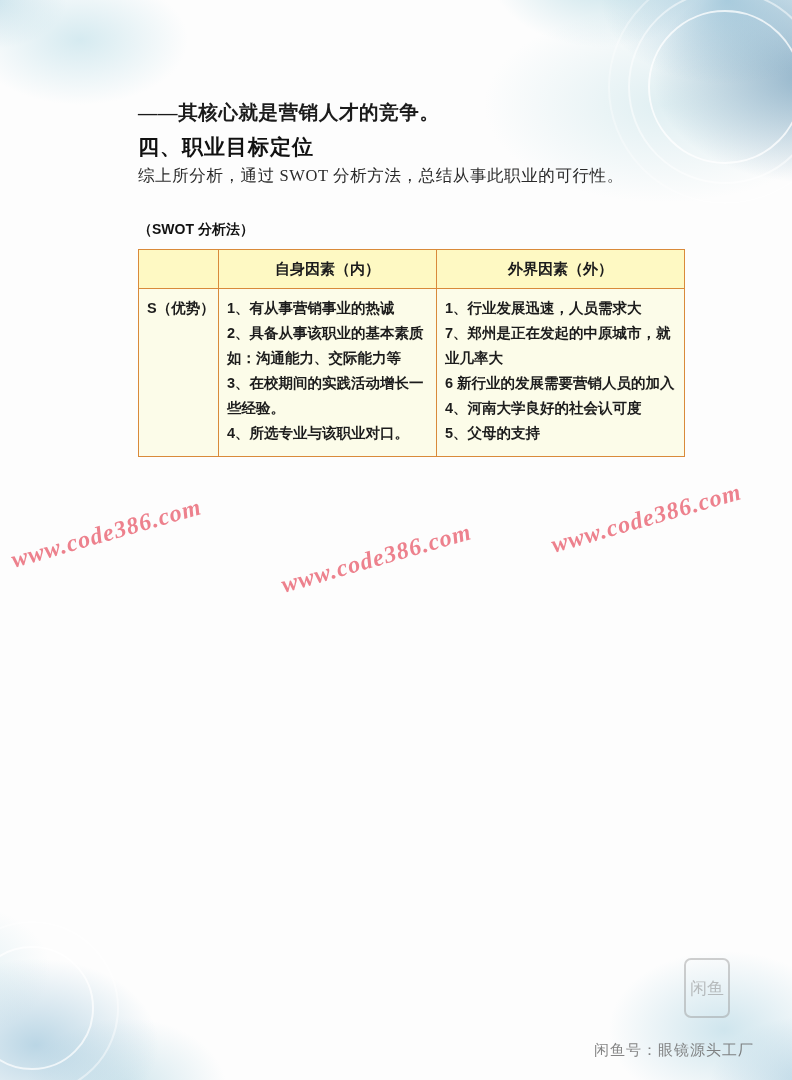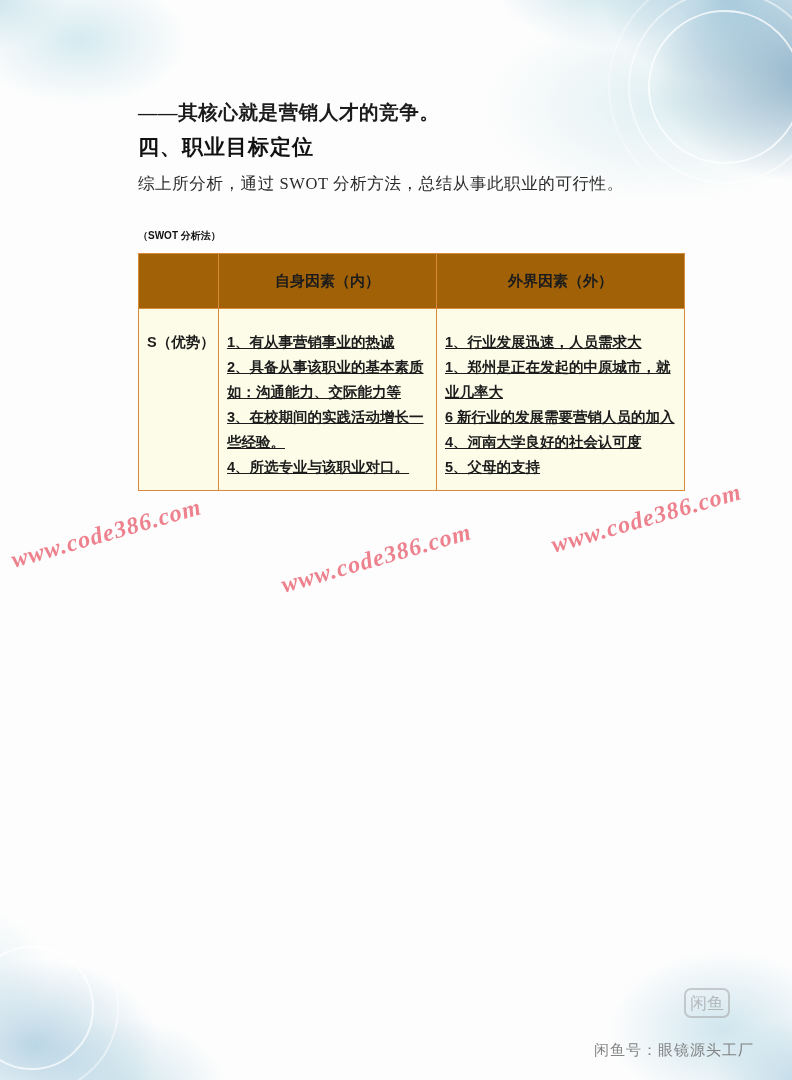--- a/index.html
+++ b/index.html
@@ -133,71 +133,70 @@
 
   .subheading {
     margin-top: 26px;
     font-size: 19px;
     font-weight: 700;
     color: #111;
     font-family: "Liberation Sans", "DejaVu Sans", sans-serif;
   }
 
   .small-para {
-    margin-top: 8px;
+    margin-top: 0;
     font-size: 16.5px;
     line-height: 30px;
     color: #2a2a2a;
     font-weight: 500;
   }
 
   .table-caption {
     margin-top: 30px;
-    font-size: 10px;
+    font-size: 14px;
     font-weight: 700;
     color: #111;
     font-family: "Liberation Sans", "DejaVu Sans", sans-serif;
   }
 
   
   .swot-table {
     margin-top: 10px;
     width: 546px;
     border-collapse: collapse;
     table-layout: fixed;
     background: #fcfce9;
   }
   .swot-table td, .swot-table th {
     border: 1.6px solid #d98a3a;
     vertical-align: top;
-    padding: 21px 8px 10px 8px;
+    padding: 7px 8px 10px 8px;
     font-size: 14.5px;
     line-height: 25px;
     color: #1c1c1c;
     font-family: "Liberation Sans", "DejaVu Sans", sans-serif;
     font-weight: 600;
     text-align: left;
   }
   .swot-table thead th {
-    background: #a16207;
+    background: #fef9c3;
     text-align: center;
     height: 26px;
-    padding: 14px 8px;
+    padding: 6px 8px;
     font-size: 15px;
   }
   .swot-table col.c1 { width: 80px; }
   .swot-table col.c2 { width: 218px; }
   .swot-table col.c3 { width: 248px; }
   .row-label {
     font-weight: 700;
     white-space: nowrap;
   }
   .cell-lines div {
     white-space: pre-wrap;
-    text-decoration: underline;
   }
 
   
   .wm {
     position: absolute;
     color: rgba(225, 40, 60, 0.58);
     font-family: "Liberation Serif", "DejaVu Serif", serif;
     font-size: 24px;
     font-style: italic;
     letter-spacing: 1px;
@@ -209,21 +208,21 @@
   .wm1 { left: 8px;   top: 520px; }
   .wm2 { left: 278px; top: 545px; }
   .wm3 { left: 548px; top: 505px; }
 
   
   .xianyu-logo {
     position: absolute;
     right: 62px;
     bottom: 62px;
     width: 46px;
-    height: 30px;
+    height: 60px;
     border: 2.5px solid rgba(150,150,150,0.45);
     border-radius: 7px;
     box-sizing: border-box;
     display: flex;
     align-items: center;
     justify-content: center;
     color: rgba(140,140,140,0.55);
     font-size: 17px;
     font-family: "Liberation Sans", "DejaVu Sans", sans-serif;
   }
@@ -287,21 +286,21 @@
         <tr>
           <td class="row-label">S（优势）</td>
           <td class="cell-lines">
             <div>1、有从事营销事业的热诚</div>
             <div>2、具备从事该职业的基本素质如：沟通能力、交际能力等</div>
             <div>3、在校期间的实践活动增长一些经验。</div>
             <div>4、所选专业与该职业对口。</div>
           </td>
           <td class="cell-lines">
             <div>1、行业发展迅速，人员需求大</div>
-            <div>1、郑州是正在发起的中原城市，就业几率大</div>
+            <div>7、郑州是正在发起的中原城市，就业几率大</div>
             <div>6 新行业的发展需要营销人员的加入</div>
             <div>4、河南大学良好的社会认可度</div>
             <div>5、父母的支持</div>
           </td>
         </tr>
       </tbody>
     </table>
 
   </div>
 

